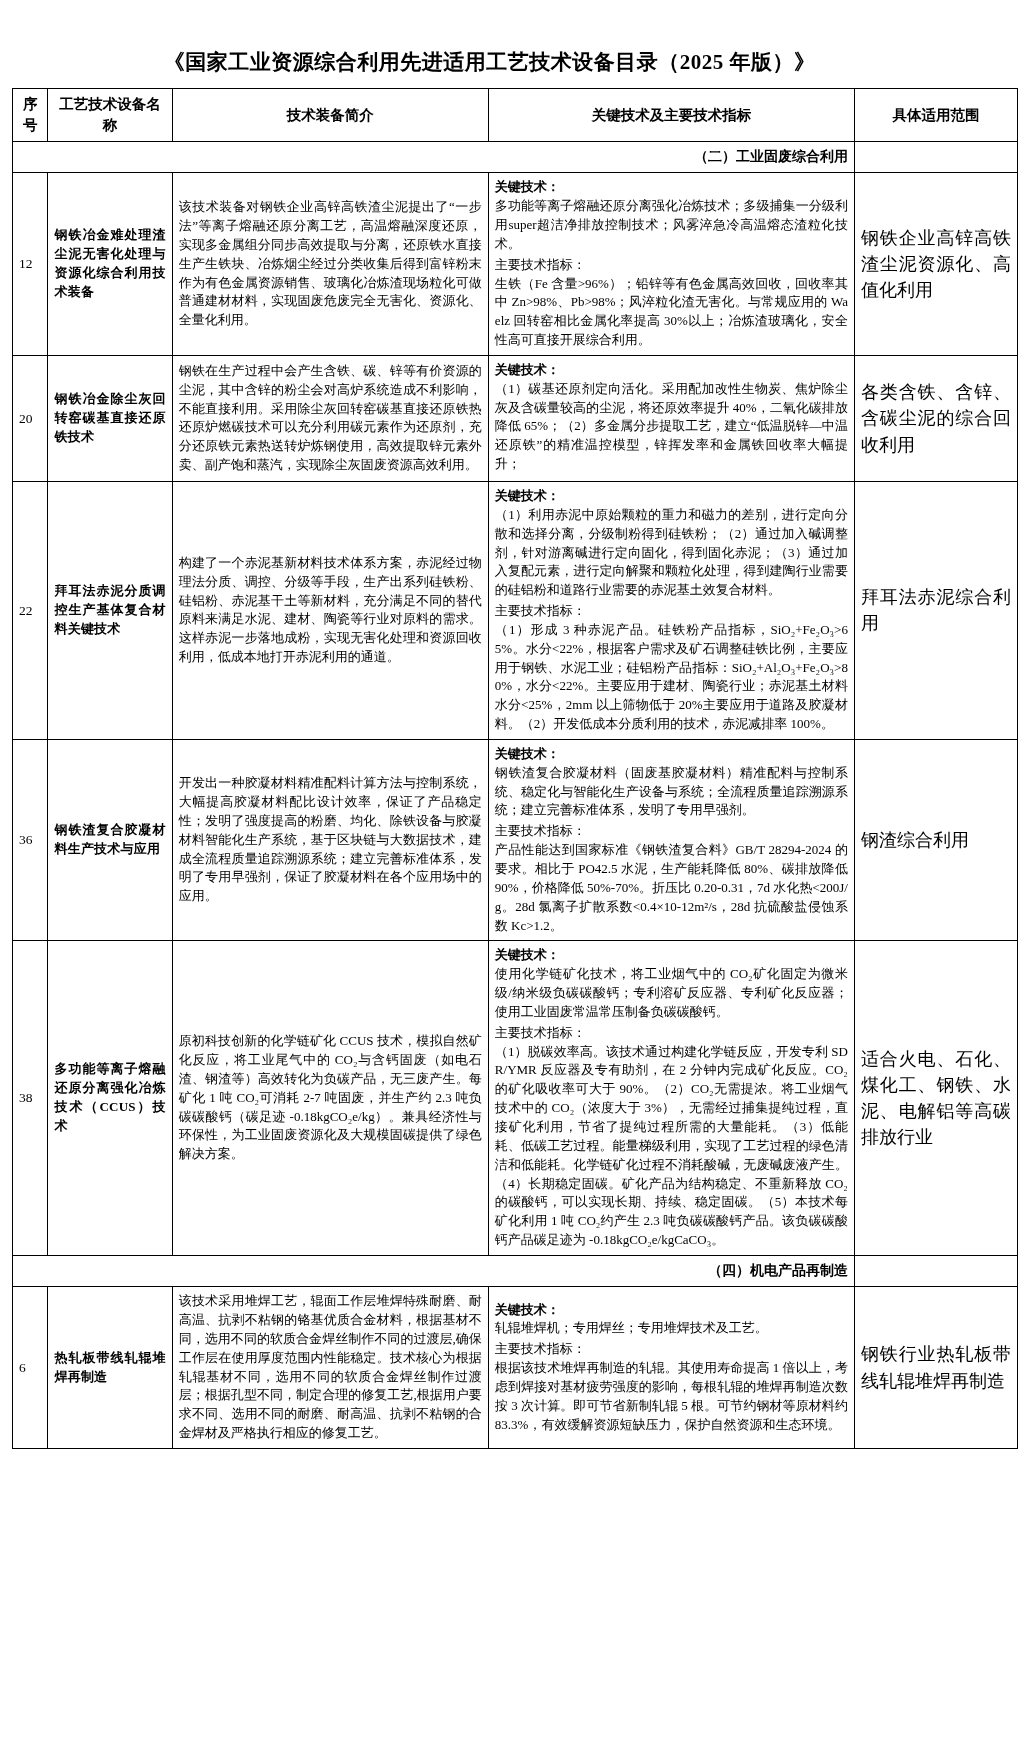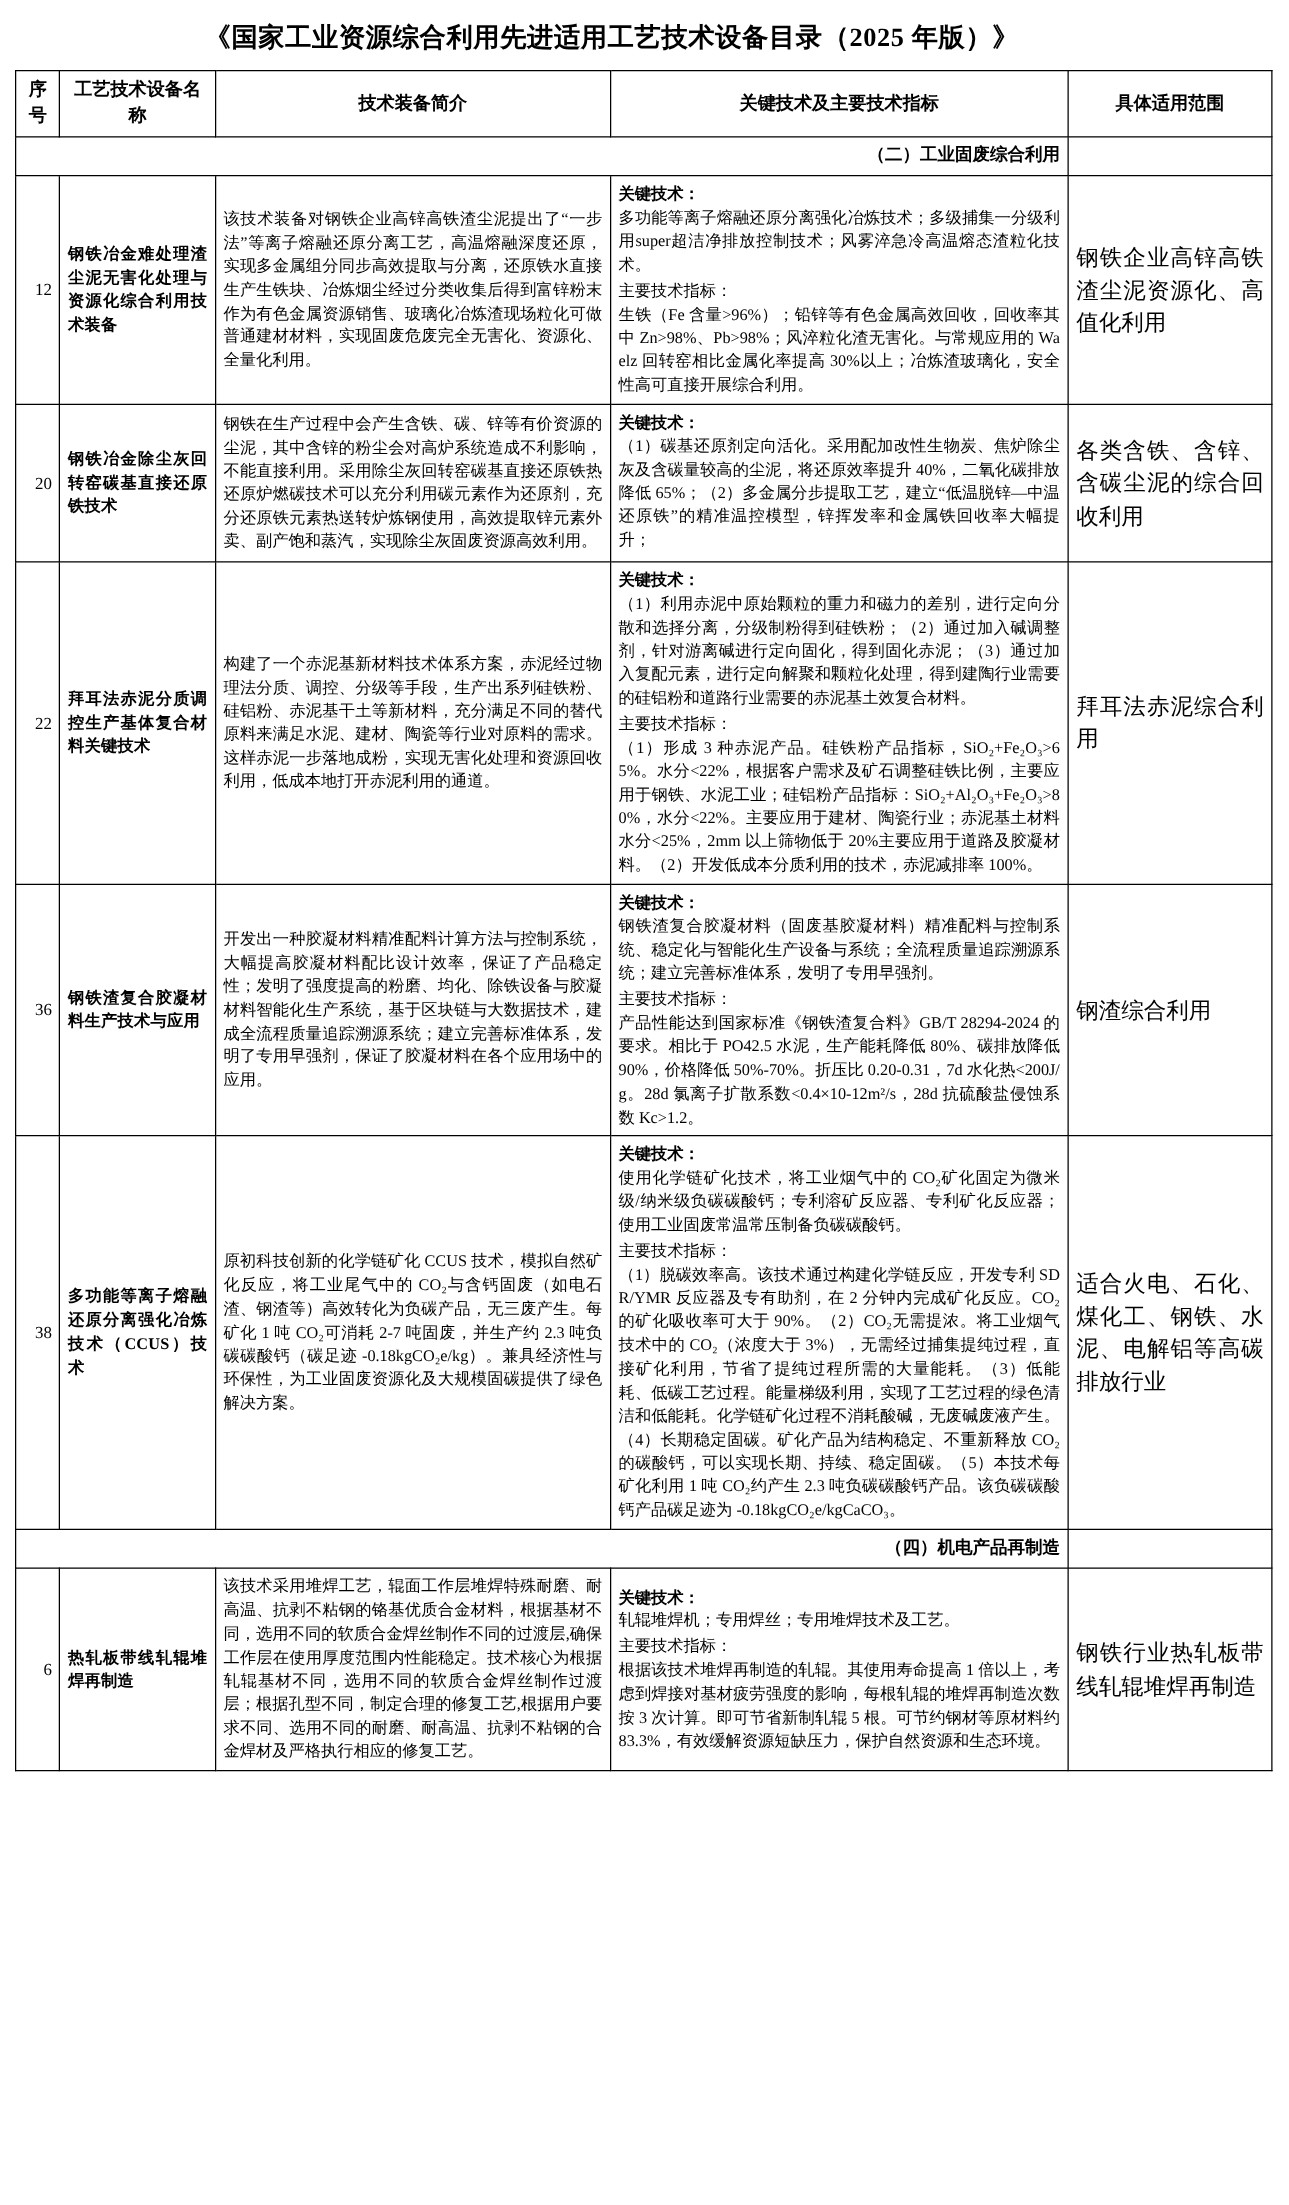--- a/index.html
+++ b/index.html
@@ -9,20 +9,21 @@
   }
   body {
     font-family: "Liberation Serif", "DejaVu Serif", serif;
     color: #000000;
     width: 1031px;
   }
   .page {
     width: 979px;
     box-sizing: border-box;
     padding: 10px 12px 14px 12px;
+    margin-top: 32px;
   }
   .doc-title {
     text-align: center;
     font-size: 21px;
     font-weight: bold;
     letter-spacing: 0.5px;
     margin: 6px 0 12px 0;
     font-family: "Liberation Serif", "DejaVu Serif", serif;
   }
   table.catalog {
@@ -44,21 +45,21 @@
     font-size: 14.5px;
     padding: 8px 4px;
   }
   col.c-seq { width: 32px; }
   col.c-name { width: 112px; }
   col.c-brief { width: 285px; }
   col.c-key { width: 330px; }
   col.c-scope { width: 147px; }
 
   td.seq {
-    text-align: right;
+    text-align: left;
     font-size: 13.5px;
   }
   td.name {
     text-align: justify;
     text-align-last: left;
     font-weight: bold;
     font-size: 13px;
     letter-spacing: 0.2px;
   }
   td.brief {

